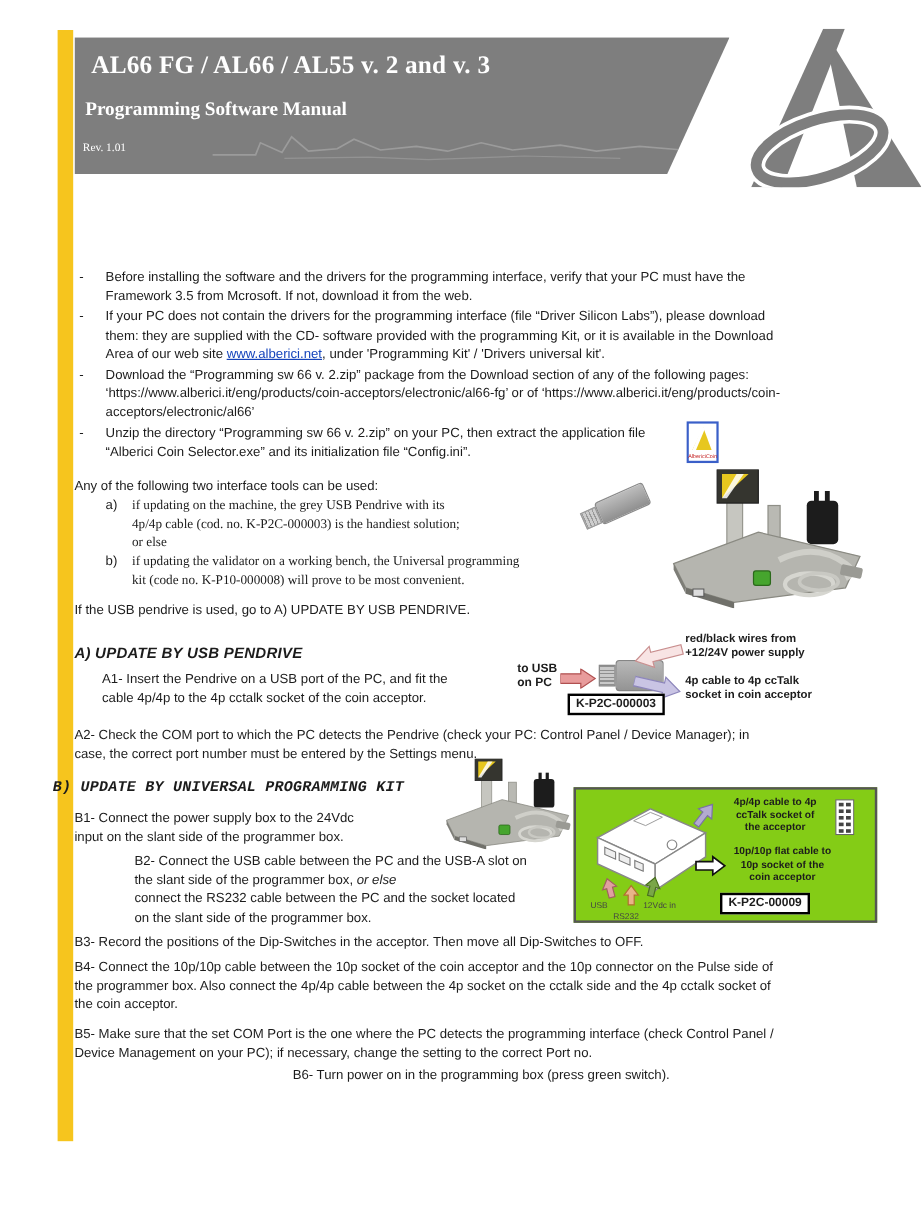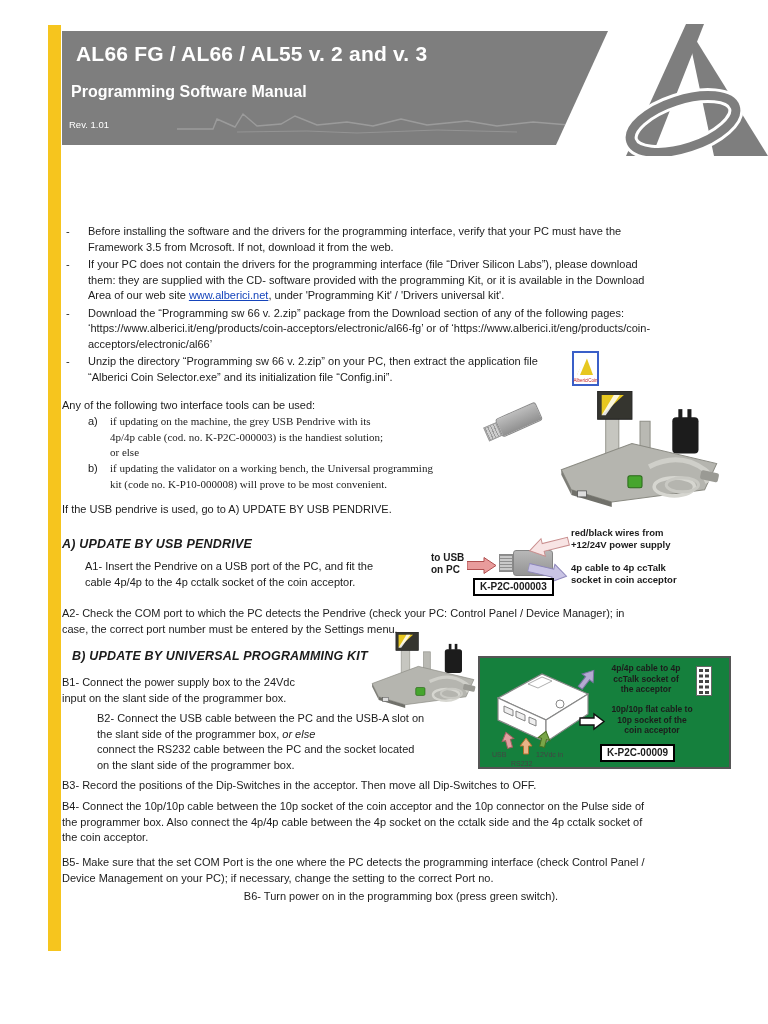--- a/index.html
+++ b/index.html
@@ -5,21 +5,21 @@
   html,body{margin:0;padding:0;background:#ffffff;}
   .page{position:relative;width:768px;height:1024px;background:#fff;overflow:hidden;
         font-family:"Liberation Sans", sans-serif;color:#1c1c1c;}
   .ml{white-space:pre-line;}
 
   
   .stripe{position:absolute;left:48px;top:25px;width:13px;height:926px;background:#F6C51E;}
 
   
   .banner{position:absolute;left:62px;top:31px;width:546px;height:114px;background:#7E7E7E;
-          clip-path:polygon(0 0,100% 0,calc(100% - 52px) 100%,0 100%);color:#fff;}
+          clip-path:polygon(0 0,100% 0,calc(100% - 52px) 100%,0 100%);color:#fff;font-family:Liberation Serif, serif;}
   .banner .title{position:absolute;left:14px;top:11px;font-size:21px;font-weight:bold;letter-spacing:.2px;}
   .banner .subtitle{position:absolute;left:9px;top:52px;font-size:16px;font-weight:bold;}
   .banner .rev{position:absolute;left:7px;top:88px;font-size:9.5px;}
   .skyline{position:absolute;left:115px;top:78px;width:420px;height:28px;opacity:.5;}
 
   .logo{position:absolute;left:598px;top:24px;width:170px;height:132px;}
 
   
   .h1{position:absolute;left:75px;top:193px;font-size:15px;font-weight:bold;margin:0;}
   .h1 .h1t{margin-left:12px;}
@@ -39,27 +39,27 @@
   .item-a{left:88px;top:414px;width:400px;}
   .item-b{left:88px;top:461px;width:420px;}
   .ilabel{width:22px;flex:0 0 22px;font-size:11px;line-height:15.5px;}
   .itxt{flex:1;font-size:11px;line-height:15.5px;font-family:Liberation Serif, serif;}
 
   .goto1{position:absolute;left:62px;top:502px;}
   .goto2{position:absolute;left:62px;top:517px;}
 
   .sec-head{position:absolute;font-size:12.5px;font-weight:bold;font-style:italic;letter-spacing:.2px;}
   .ahead{left:62px;top:537px;}
-  .bhead{left:72px;top:649px;}
+  .bhead{left:44px;top:649px;font-family:Liberation Mono, monospace;}
 
   .a1{position:absolute;left:85px;top:559px;width:380px;}
   .a2{position:absolute;left:62px;top:606px;width:678px;}
 
   .b1{position:absolute;left:62px;top:675px;width:330px;}
-  .b2{position:absolute;left:61px;top:711px;width:430px;padding-left:36px;}
+  .b2{position:absolute;left:76px;top:711px;width:430px;padding-left:36px;}
   .b3{position:absolute;left:62px;top:778px;width:678px;}
   .b4{position:absolute;left:62px;top:799px;width:678px;}
   .b5{position:absolute;left:62px;top:855px;width:678px;}
   .b6{position:absolute;left:62px;top:889px;width:678px;text-align:center;}
 
   
   .pphoto{position:absolute;left:483px;top:399px;width:70px;height:42px;transform:rotate(-24deg);
           display:flex;align-items:center;}
   .pcap{width:12px;height:13px;background:#c6c6c6;border:1px solid #9a9a9a;
         background-image:repeating-linear-gradient(90deg,#9a9a9a 0 1px,#cdcdcd 1px 3px);}
@@ -78,21 +78,21 @@
   .dpen .bod{width:38px;height:24px;border-radius:3px;background:linear-gradient(#b8b8b8,#949494);border:1px solid #858585;}
   .codebox{border:2px solid #000;font-size:10px;font-weight:bold;padding:0 5px;line-height:14px;background:#fff;display:inline-block;}
   .adiag .acode{position:absolute;left:48px;top:52px;}
   .adiag .awire{position:absolute;left:103px;top:9px;width:42px;height:22px;transform:rotate(-14deg);}
   .adiag .alav{position:absolute;left:103px;top:36px;width:40px;height:20px;transform:rotate(13deg);}
   .dlabel{font-size:9.5px;font-weight:bold;line-height:11.5px;}
   .adiag .wires{position:absolute;left:146px;top:1px;}
   .adiag .cable{position:absolute;left:146px;top:36px;}
 
   
-  .bbox{position:absolute;left:478px;top:656px;width:253px;height:113px;border:2px solid #555;background:#15803d;box-sizing:border-box;}
+  .bbox{position:absolute;left:478px;top:656px;width:253px;height:113px;border:2px solid #555;background:#84cc16;box-sizing:border-box;}
   .bbox .bdraw{position:absolute;left:2px;top:0;width:125px;height:110px;}
   .bbox .cctalk{position:absolute;left:118px;top:5px;width:96px;text-align:center;font-size:8.5px;font-weight:bold;line-height:10.5px;}
   .conn{position:absolute;left:216px;top:8px;width:16px;height:30px;}
   .bbox .flat{position:absolute;left:114px;top:46px;width:116px;text-align:center;font-size:8.5px;font-weight:bold;line-height:10.5px;}
   .bbox .bcode{position:absolute;left:120px;top:86px;}
 </style>
 </head>
 <body>
 
 <div class="page">

